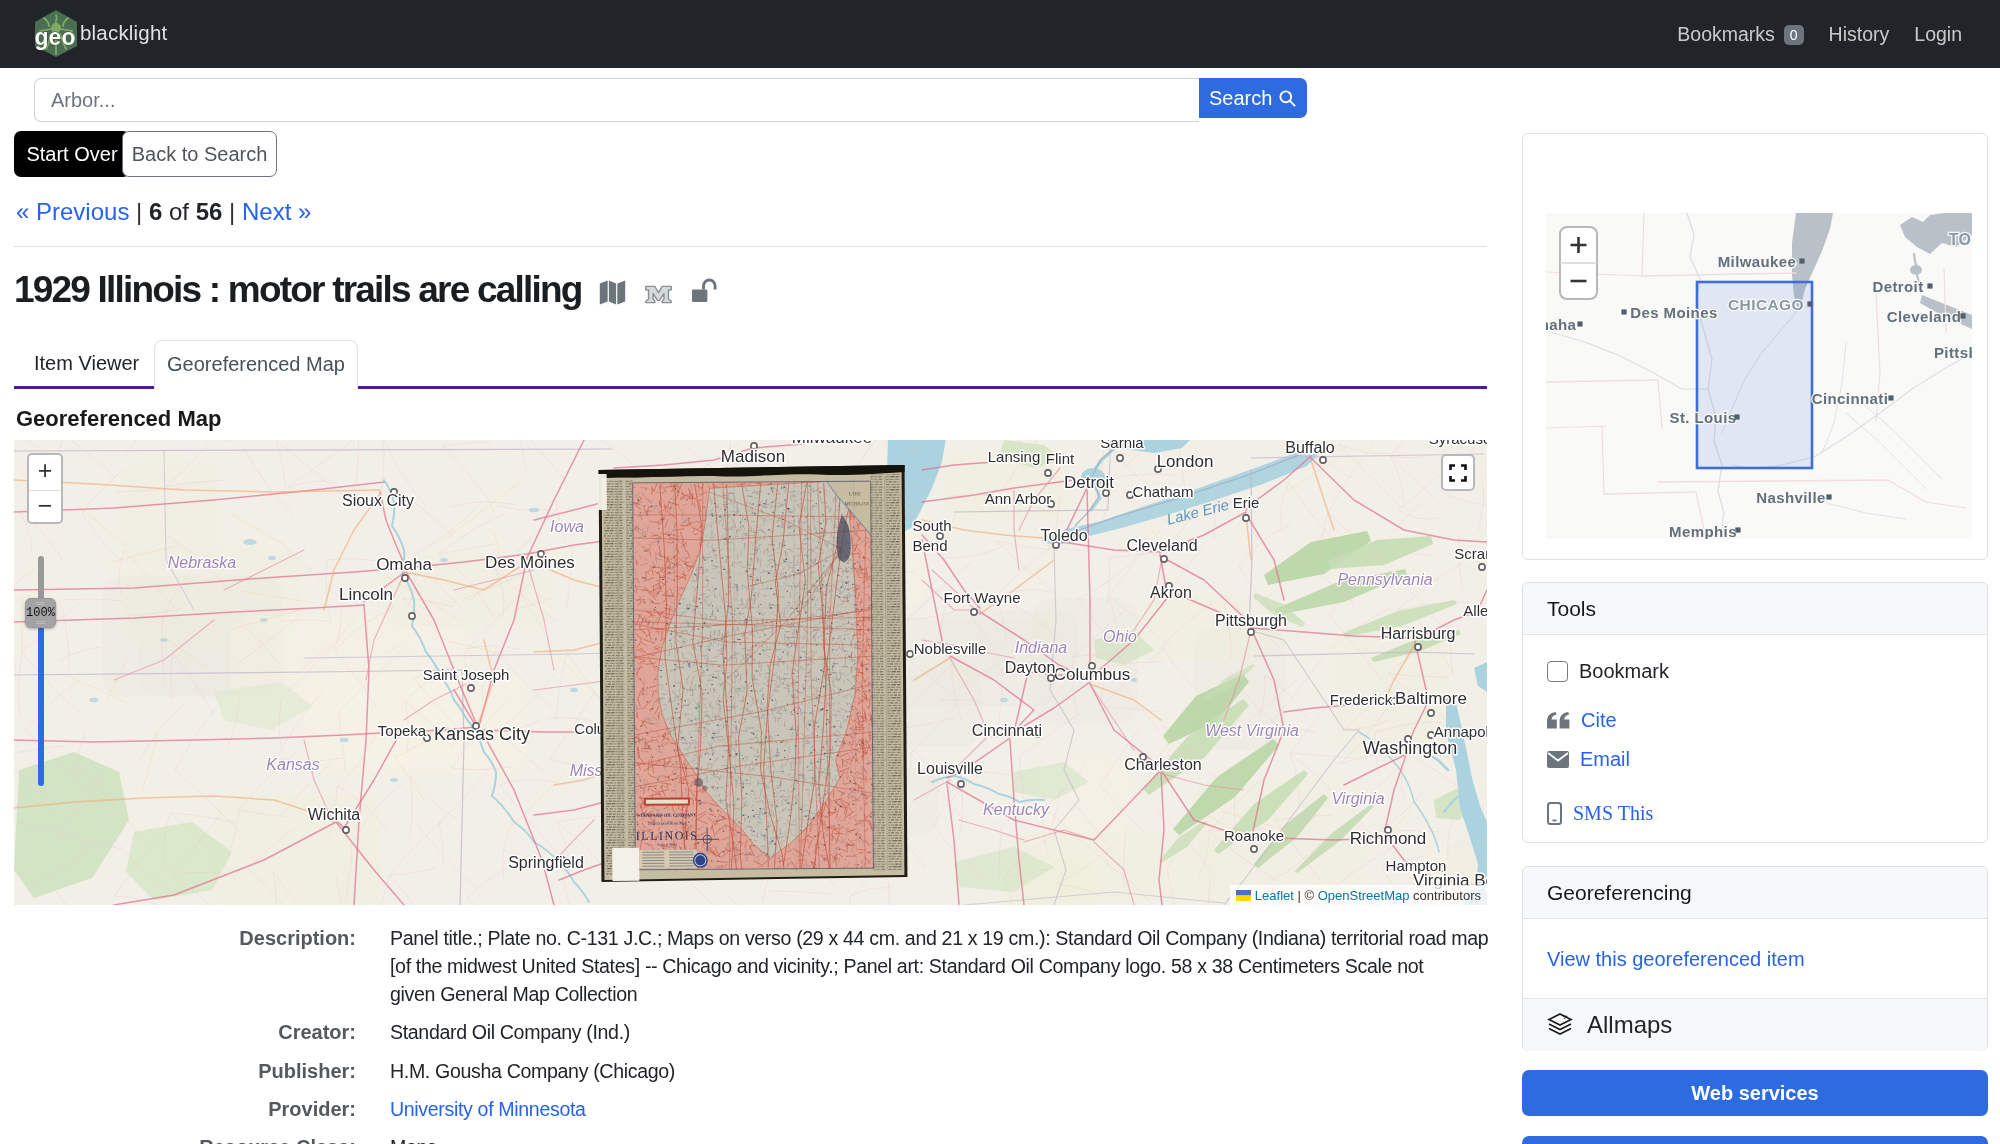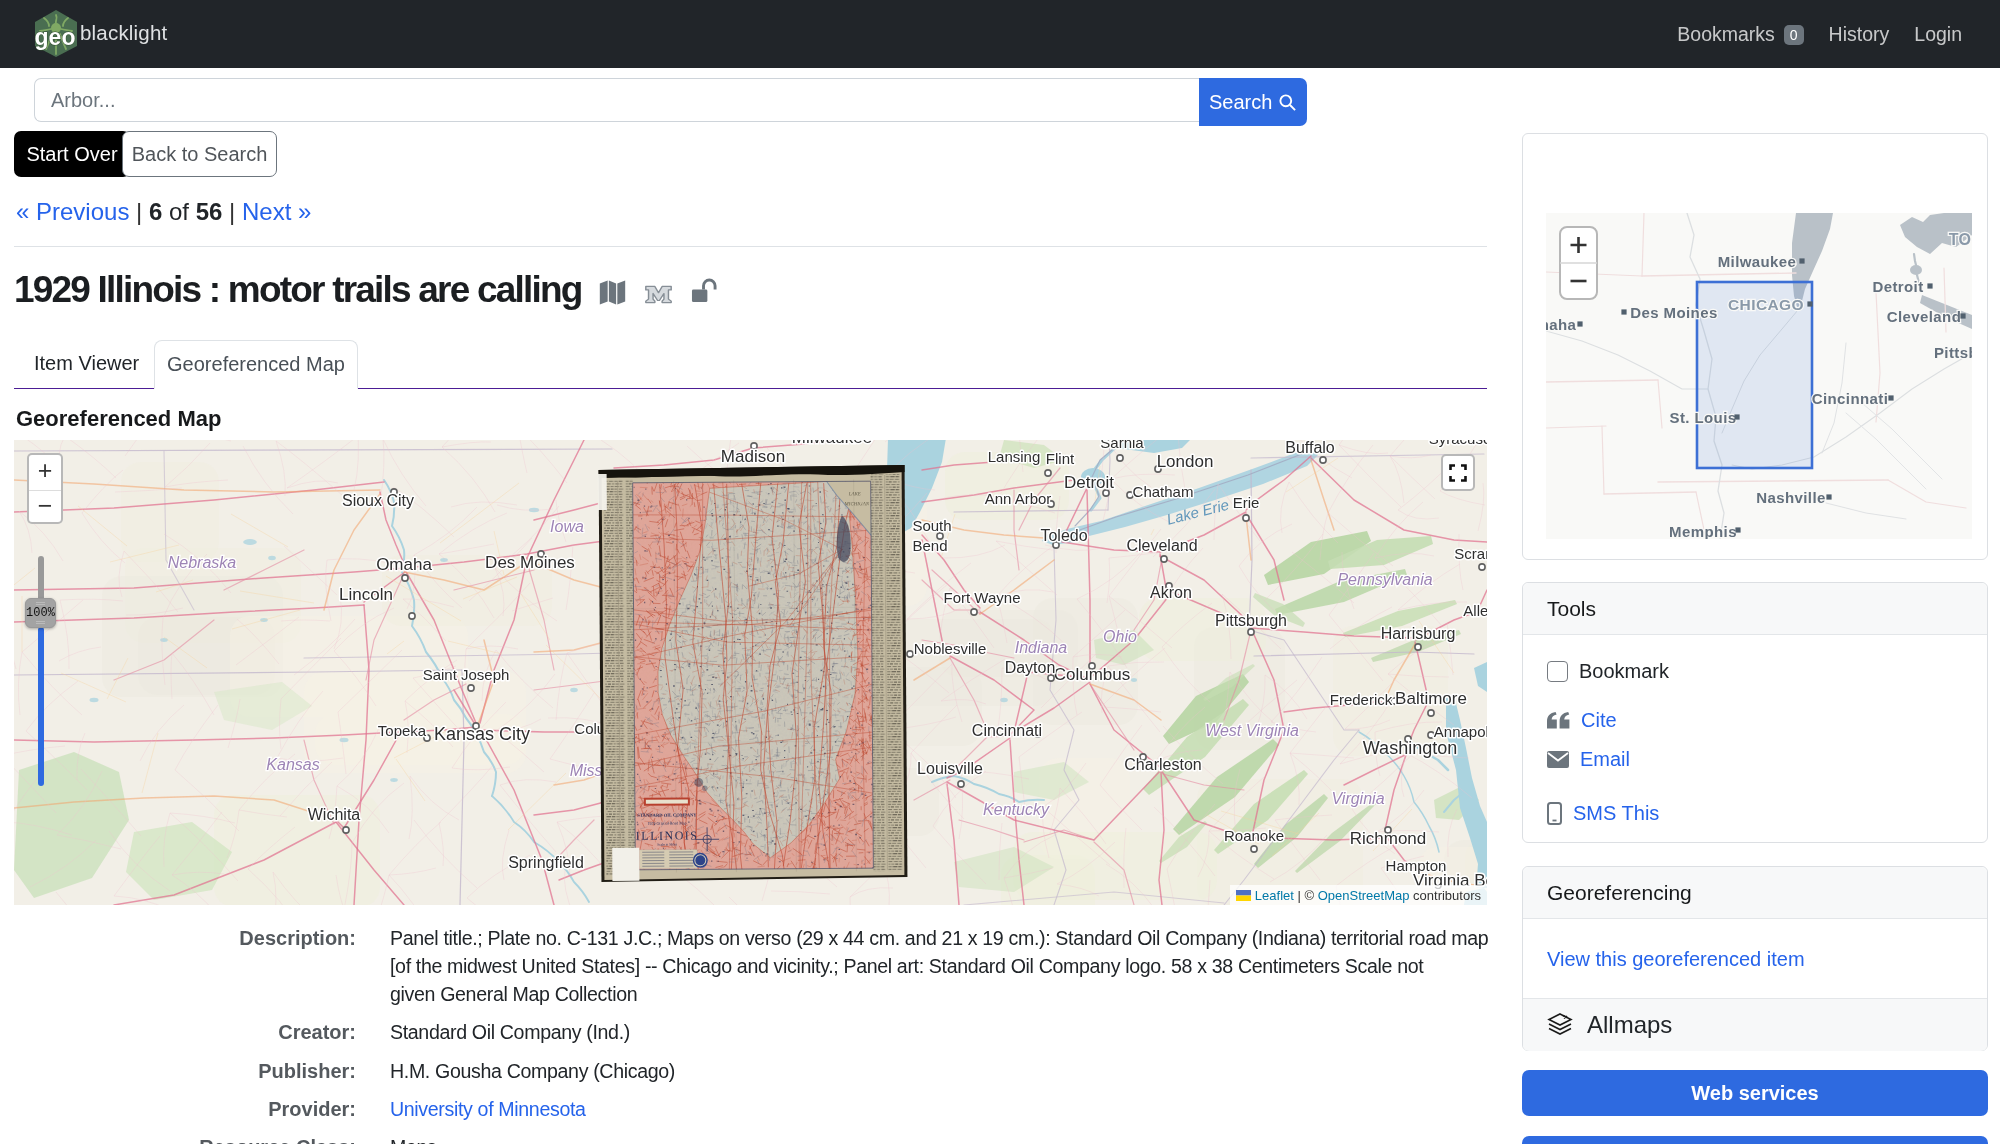--- a/index.html
+++ b/index.html
@@ -10,31 +10,31 @@
 #nav { left:0; top:0; width:2000px; height:68px; background:#212529; }
 #nav .brand { position:absolute; left:34px; top:5px; height:56px; display:flex; align-items:center; }
 #nav .brand span { color:#dfe1e3; font-size:20.5px; margin-left:2px; letter-spacing:0.2px; }
 #nav .links { position:absolute; right:38px; top:0; height:68px; display:flex; align-items:center; gap:25px;
   color:rgba(255,255,255,0.75); font-size:19.5px; }
 #nav .badge0 { background:#6c757d; color:#fff; border-radius:5px; font-size:14px; padding:2px 6px; margin-left:9px; position:relative; top:-1px; }
 
 #searchInput { left:34px; top:78px; width:1165px; height:44px; border:1px solid #ced4da;
   border-radius:7px 0 0 7px; border-right:none; background:#fff; color:#6c757d; font-size:20px;
   line-height:42px; padding-left:16px; }
-#searchBtn { left:1199px; top:78px; width:108px; height:48px; background:#2e6ae0; border-radius:0 7px 7px 0;
+#searchBtn { left:1199px; top:78px; width:108px; height:40px; background:#2e6ae0; border-radius:0 7px 7px 0;
   color:#fff; font-size:20px; display:flex; align-items:center; justify-content:center; }
 .btn { display:flex; align-items:center; justify-content:center; font-size:20px; border-radius:7px; }
 #startOver { left:14px; top:131px; width:116px; height:46px; background:#000000; color:#fff; }
 #backSearch { left:122px; top:131px; width:155px; height:46px; background:#fff; color:#50555a; border:1px solid #6c757d; }
 #pager { left:16px; top:198px; font-size:24px; color:#212529; }
 #pager b { font-weight:bold; }
 #hr1 { left:14px; top:246px; width:1473px; height:1px; background:#dee2e6; }
 #title { left:14px; top:270px; font-size:37px; font-weight:bold; color:#1b1e21; letter-spacing:-1.8px; line-height:40px; }
 
-#tabs { left:14px; top:340px; width:1473px; height:49px; border-bottom:1px solid #4c1d95; }
+#tabs { left:14px; top:340px; width:1473px; height:49px; border-bottom:3px solid #4c1d95; }
 #tabItem { position:absolute; left:20px; top:12px; font-size:20px; color:#212529; }
 #tabGeo { position:absolute; left:140px; top:0px; width:204px; height:49px; background:#fff;
   border:1px solid #dee2e6; border-bottom:1px solid #fff; border-radius:8px 8px 0 0; font-size:20px; color:#495057;
   display:flex; align-items:center; justify-content:center; }
 #gmHead { left:16px; top:406px; font-size:22px; font-weight:bold; color:#17191b; }
 #map { left:14px; top:440px; width:1473px; height:465px; overflow:hidden; }
 
 .lcontrol { position:absolute; background:#fff; border:2px solid rgba(0,0,0,0.28); border-radius:5px; }
 #zoomctl { left:13px; top:13px; width:36px; height:71px; }
 #zoomctl .zline { position:absolute; left:0; right:0; top:35px; height:1px; background:#ddd; }
@@ -1208,21 +1208,21 @@
       </svg>
       <a href="#">Cite</a>
     </div>
   <div class="item" style="top:165px;">
       <svg width="22" height="17" viewBox="0 0 22 17">
         <rect width="22" height="17" rx="2" fill="#6c757d"></rect>
         <path d="M1,2 L11,9.5 L21,2" fill="none" stroke="#fff" stroke-width="1.8"></path>
       </svg>
       <a href="#">Email</a>
     </div>
-  <div class="item" style="top:219px;">
+  <div class="item" style="top:219px;font-family:Liberation Serif, serif;">
       <svg width="15" height="23" viewBox="0 0 15 23">
         <rect x="1" y="1" width="13" height="21" rx="2.5" fill="none" stroke="#6c757d" stroke-width="2"></rect>
         <line x1="5.5" y1="18.5" x2="9.5" y2="18.5" stroke="#6c757d" stroke-width="1.8"></line>
       </svg>
       <a href="#">SMS This</a>
     </div>
 </div>
 
 <div class="card" style="top:866px; height:185px;">
   <div class="hd">Georeferencing</div>

